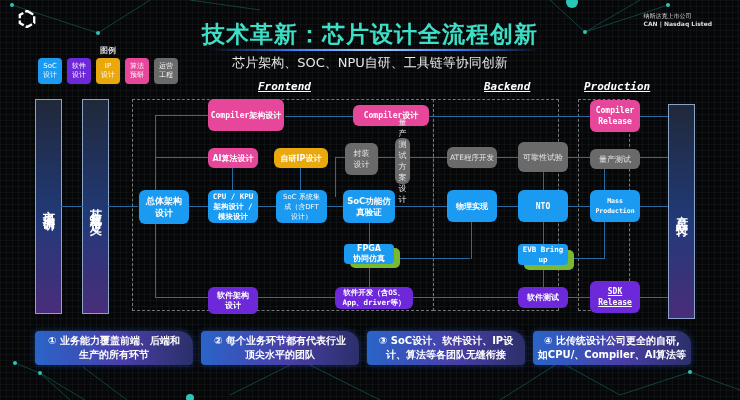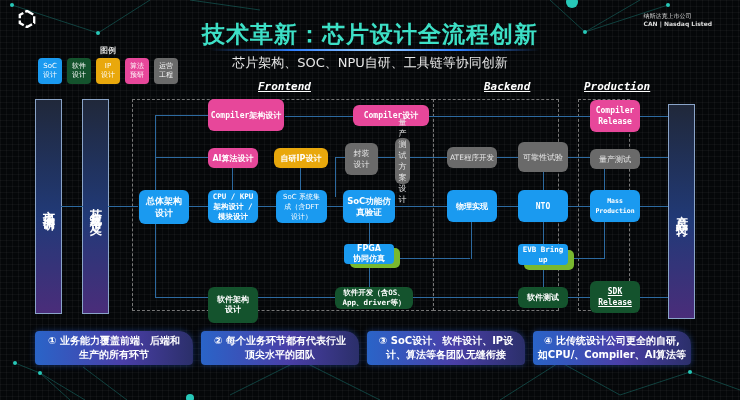--- a/index.html
+++ b/index.html
@@ -14,21 +14,21 @@
   .logo-mark{width:18px;height:18px;}
   .logo-text{font-size:17px;font-weight:bold;color:#fff;letter-spacing:0.5px;font-family:"Liberation Sans",sans-serif;}
   .listed{position:absolute;right:28px;top:12px;text-align:left;font-size:6px;line-height:8px;color:#ddd;}
   .title{position:absolute;left:0;right:0;top:19px;text-align:center;font-size:23px;color:#3de0c6;font-weight:bold;letter-spacing:1px;font-family:Liberation Mono, monospace;}
   .title-glow{position:absolute;left:210px;width:330px;top:49px;height:2px;background:linear-gradient(90deg,transparent,#2f7fff,#9fd0ff,#2f7fff,transparent);}
   .subtitle{position:absolute;left:0;right:0;top:54px;text-align:center;font-size:13px;color:#e8e8e8;}
   .legend-title{position:absolute;left:100px;top:45px;font-size:8px;font-weight:bold;color:#ddd;}
   .legend{position:absolute;left:38px;top:58px;display:flex;gap:5px;}
   .legend .chip{width:24px;height:26px;border-radius:4px;font-size:7px;line-height:9px;display:flex;align-items:center;justify-content:center;text-align:center;color:#fff;}
   .c-blue{background:#1a9af0;}
-  .c-green{background:#14532d;}
+  .c-green{background:#6d28d9;}
   .c-yellow{background:#e9a80c;}
   .c-pink{background:#e7479a;}
   .c-gray{background:#6a6a6a;}
   .pillar{position:absolute;top:99px;width:25px;height:213px;border:1px solid #8aa4c8;
     background:linear-gradient(180deg,#20283a 0%,#213a78 55%,#4a2d7a 100%);
     display:flex;align-items:center;justify-content:center;}
   .pillar span{writing-mode:vertical-rl;font-size:12px;font-weight:bold;color:#fff;letter-spacing:3px;text-orientation:upright;}
   .dash{position:absolute;border:1px dashed #777;}
   .phase{position:absolute;top:80px;font-size:11px;font-style:italic;font-weight:bold;color:#fff;text-decoration:underline;font-family:"DejaVu Sans Mono",monospace;}
   .line{position:absolute;background:#2d6aa0;}
@@ -187,21 +187,21 @@
   </div>
 <div class="node c-blue" style="left:343px;top:190px;width:52px;height:33px;font-size:8.5px;">
     <span style="white-space:pre-line;">SoC功能仿
 真验证</span>
   </div>
 <div class="shadow-green" style="left:350px;top:248px;width:50px;height:20px;"></div>
 <div class="node c-blue" style="left:344px;top:244px;width:50px;height:20px;font-size:8px;line-height:10px;border-radius:4px;">
     <span style="white-space:pre-line;">FPGA
 协同仿真</span>
   </div>
-<div class="node c-green" style="left:208px;top:287px;width:50px;height:36px;line-height:10px;">
+<div class="node c-green" style="left:208px;top:287px;width:50px;height:27px;line-height:10px;">
     <span style="white-space:pre-line;">软件架构
 设计</span>
   </div>
 <div class="node c-green mono" style="left:335px;top:287px;width:78px;height:22px;font-size:7.5px;line-height:10px;">
     <span style="white-space:pre-line;">软件开发（含OS、
 App、driver等）</span>
   </div>
 
 <div class="node c-gray gray" style="left:447px;top:147px;width:50px;height:21px;font-size:7.5px;">
     <span>ATE程序开发</span>

